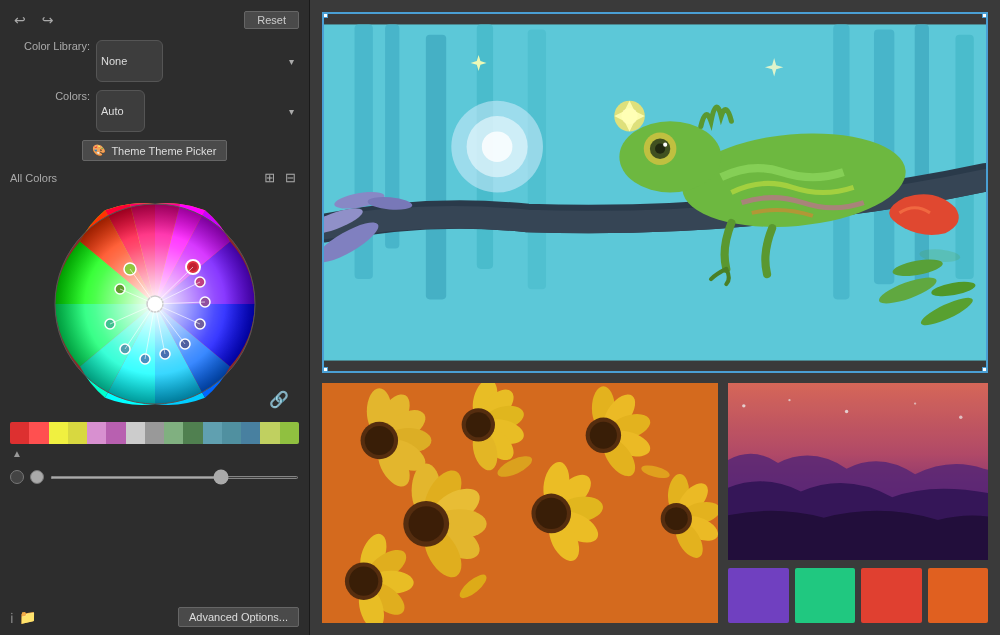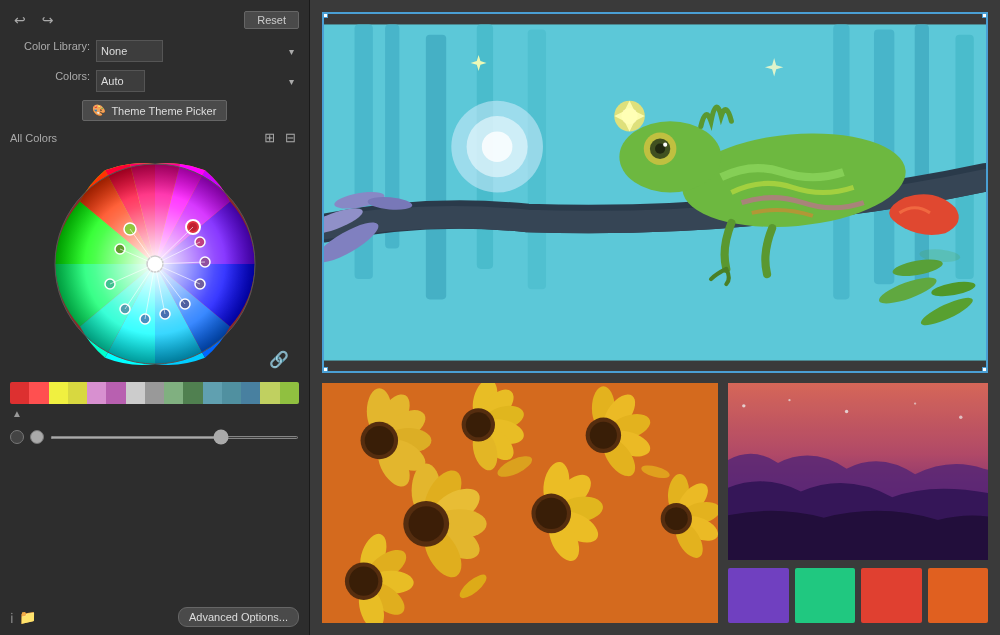--- a/index.html
+++ b/index.html
@@ -61,25 +61,25 @@
       color: #aaa;
       font-size: 11px;
       text-align: right;
       min-width: 80px;
     }
     .form-select {
       background: #3d3d3d;
       border: 1px solid #555;
       color: #ddd;
       font-size: 11px;
-      padding: 4px 4px;
+      padding: 14px 4px;
       appearance: none;
       -webkit-appearance: none;
       flex: 1;
-      border-radius: 0;
+      border-radius: 6px;
       cursor: pointer;
       padding-right: 20px;
       position: relative;
     }
     .select-wrap {
       position: relative;
       flex: 1;
     }
     .select-wrap::after {
       content: '▾';
@@ -211,21 +211,21 @@
       color: #888;
       font-size: 14px;
       cursor: pointer;
     }
     .advanced-btn {
       background: #4a4a4a;
       border: 1px solid #666;
       color: #ddd;
       font-size: 11px;
       padding: 3px 10px;
-      border-radius: 9px;
+      border-radius: 2px;
       cursor: pointer;
       margin-left: auto;
     }
 
     
     .right-panel {
       flex: 1;
       background: #3a3a3a;
       display: flex;
       flex-direction: column;

